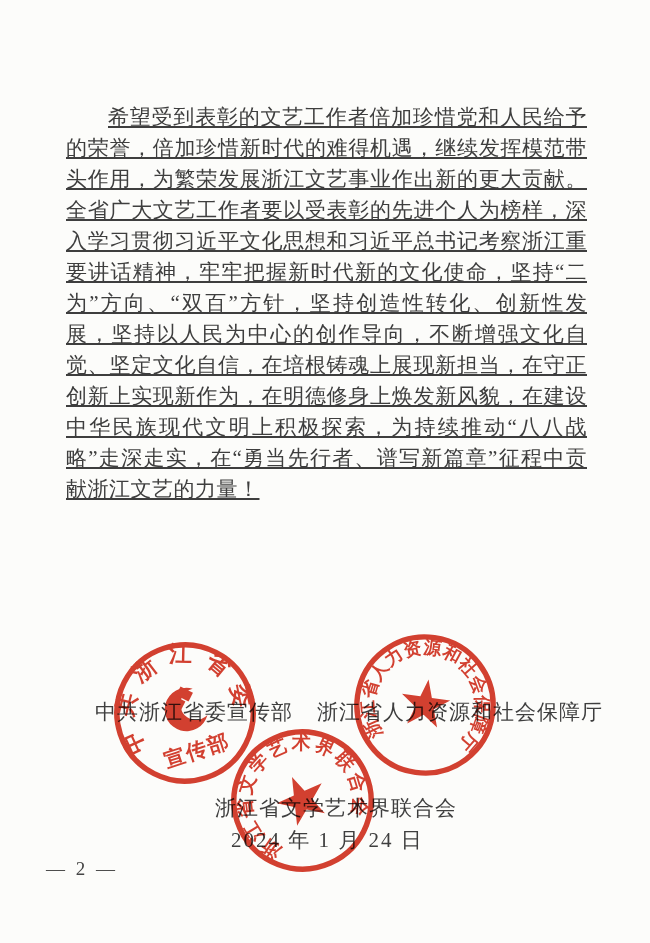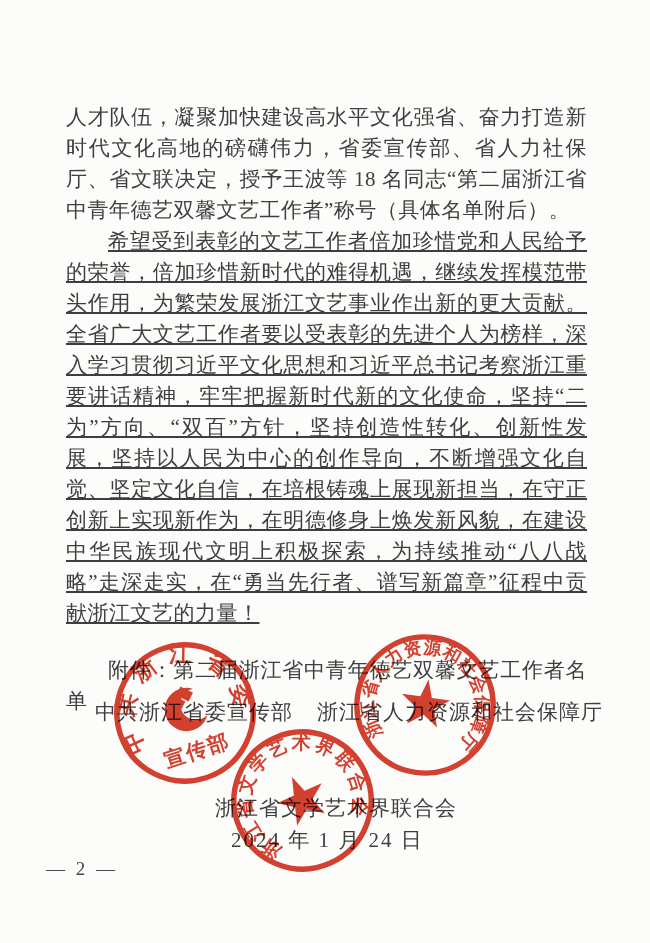--- a/index.html
+++ b/index.html
@@ -56,23 +56,21 @@
   .seal .arc-big{font-size:23px;letter-spacing:12px;}
   .seal .seal-bottom-label{font-size:21px;letter-spacing:2px;}
   .seal .red-shape{fill:#d2301f;stroke:none;}
 </style>
 </head>
 <body>
 
 <div class="page">
 
   <div class="body-text">
-    <p>人才队伍，凝聚加快建设高水平文化强省、奋力打造新时代文化高地的磅礴伟力，省委宣传部、省人力社保厅、省文联决定，授予王波等 18 名同志“第二届浙江省中青年德艺双馨文艺工作者”称号（具体名单附后）。</p>
     <p class="para-indent">希望受到表彰的文艺工作者倍加珍惜党和人民给予的荣誉，倍加珍惜新时代的难得机遇，继续发挥模范带头作用，为繁荣发展浙江文艺事业作出新的更大贡献。全省广大文艺工作者要以受表彰的先进个人为榜样，深入学习贯彻习近平文化思想和习近平总书记考察浙江重要讲话精神，牢牢把握新时代新的文化使命，坚持“二为”方向、“双百”方针，坚持创造性转化、创新性发展，坚持以人民为中心的创作导向，不断增强文化自觉、坚定文化自信，在培根铸魂上展现新担当，在守正创新上实现新作为，在明德修身上焕发新风貌，在建设中华民族现代文明上积极探索，为持续推动“八八战略”走深走实，在“勇当先行者、谱写新篇章”征程中贡献浙江文艺的力量！</p>
-    <p class="attachment">附件：第二届浙江省中青年德艺双馨文艺工作者名单</p>
   </div>
 
   <div class="sig org-left">中共浙江省委宣传部</div>
   <div class="sig org-right">浙江省人力资源和社会保障厅</div>
   <div class="sig org-bottom">浙江省文学艺术界联合会</div>
   <div class="sig sig-date">2024 年 1 月 24 日</div>
 
   <div class="page-number">— 2 —</div>
 
   <svg class="seal seal-party" viewBox="0 0 150 150" aria-hidden="true">

